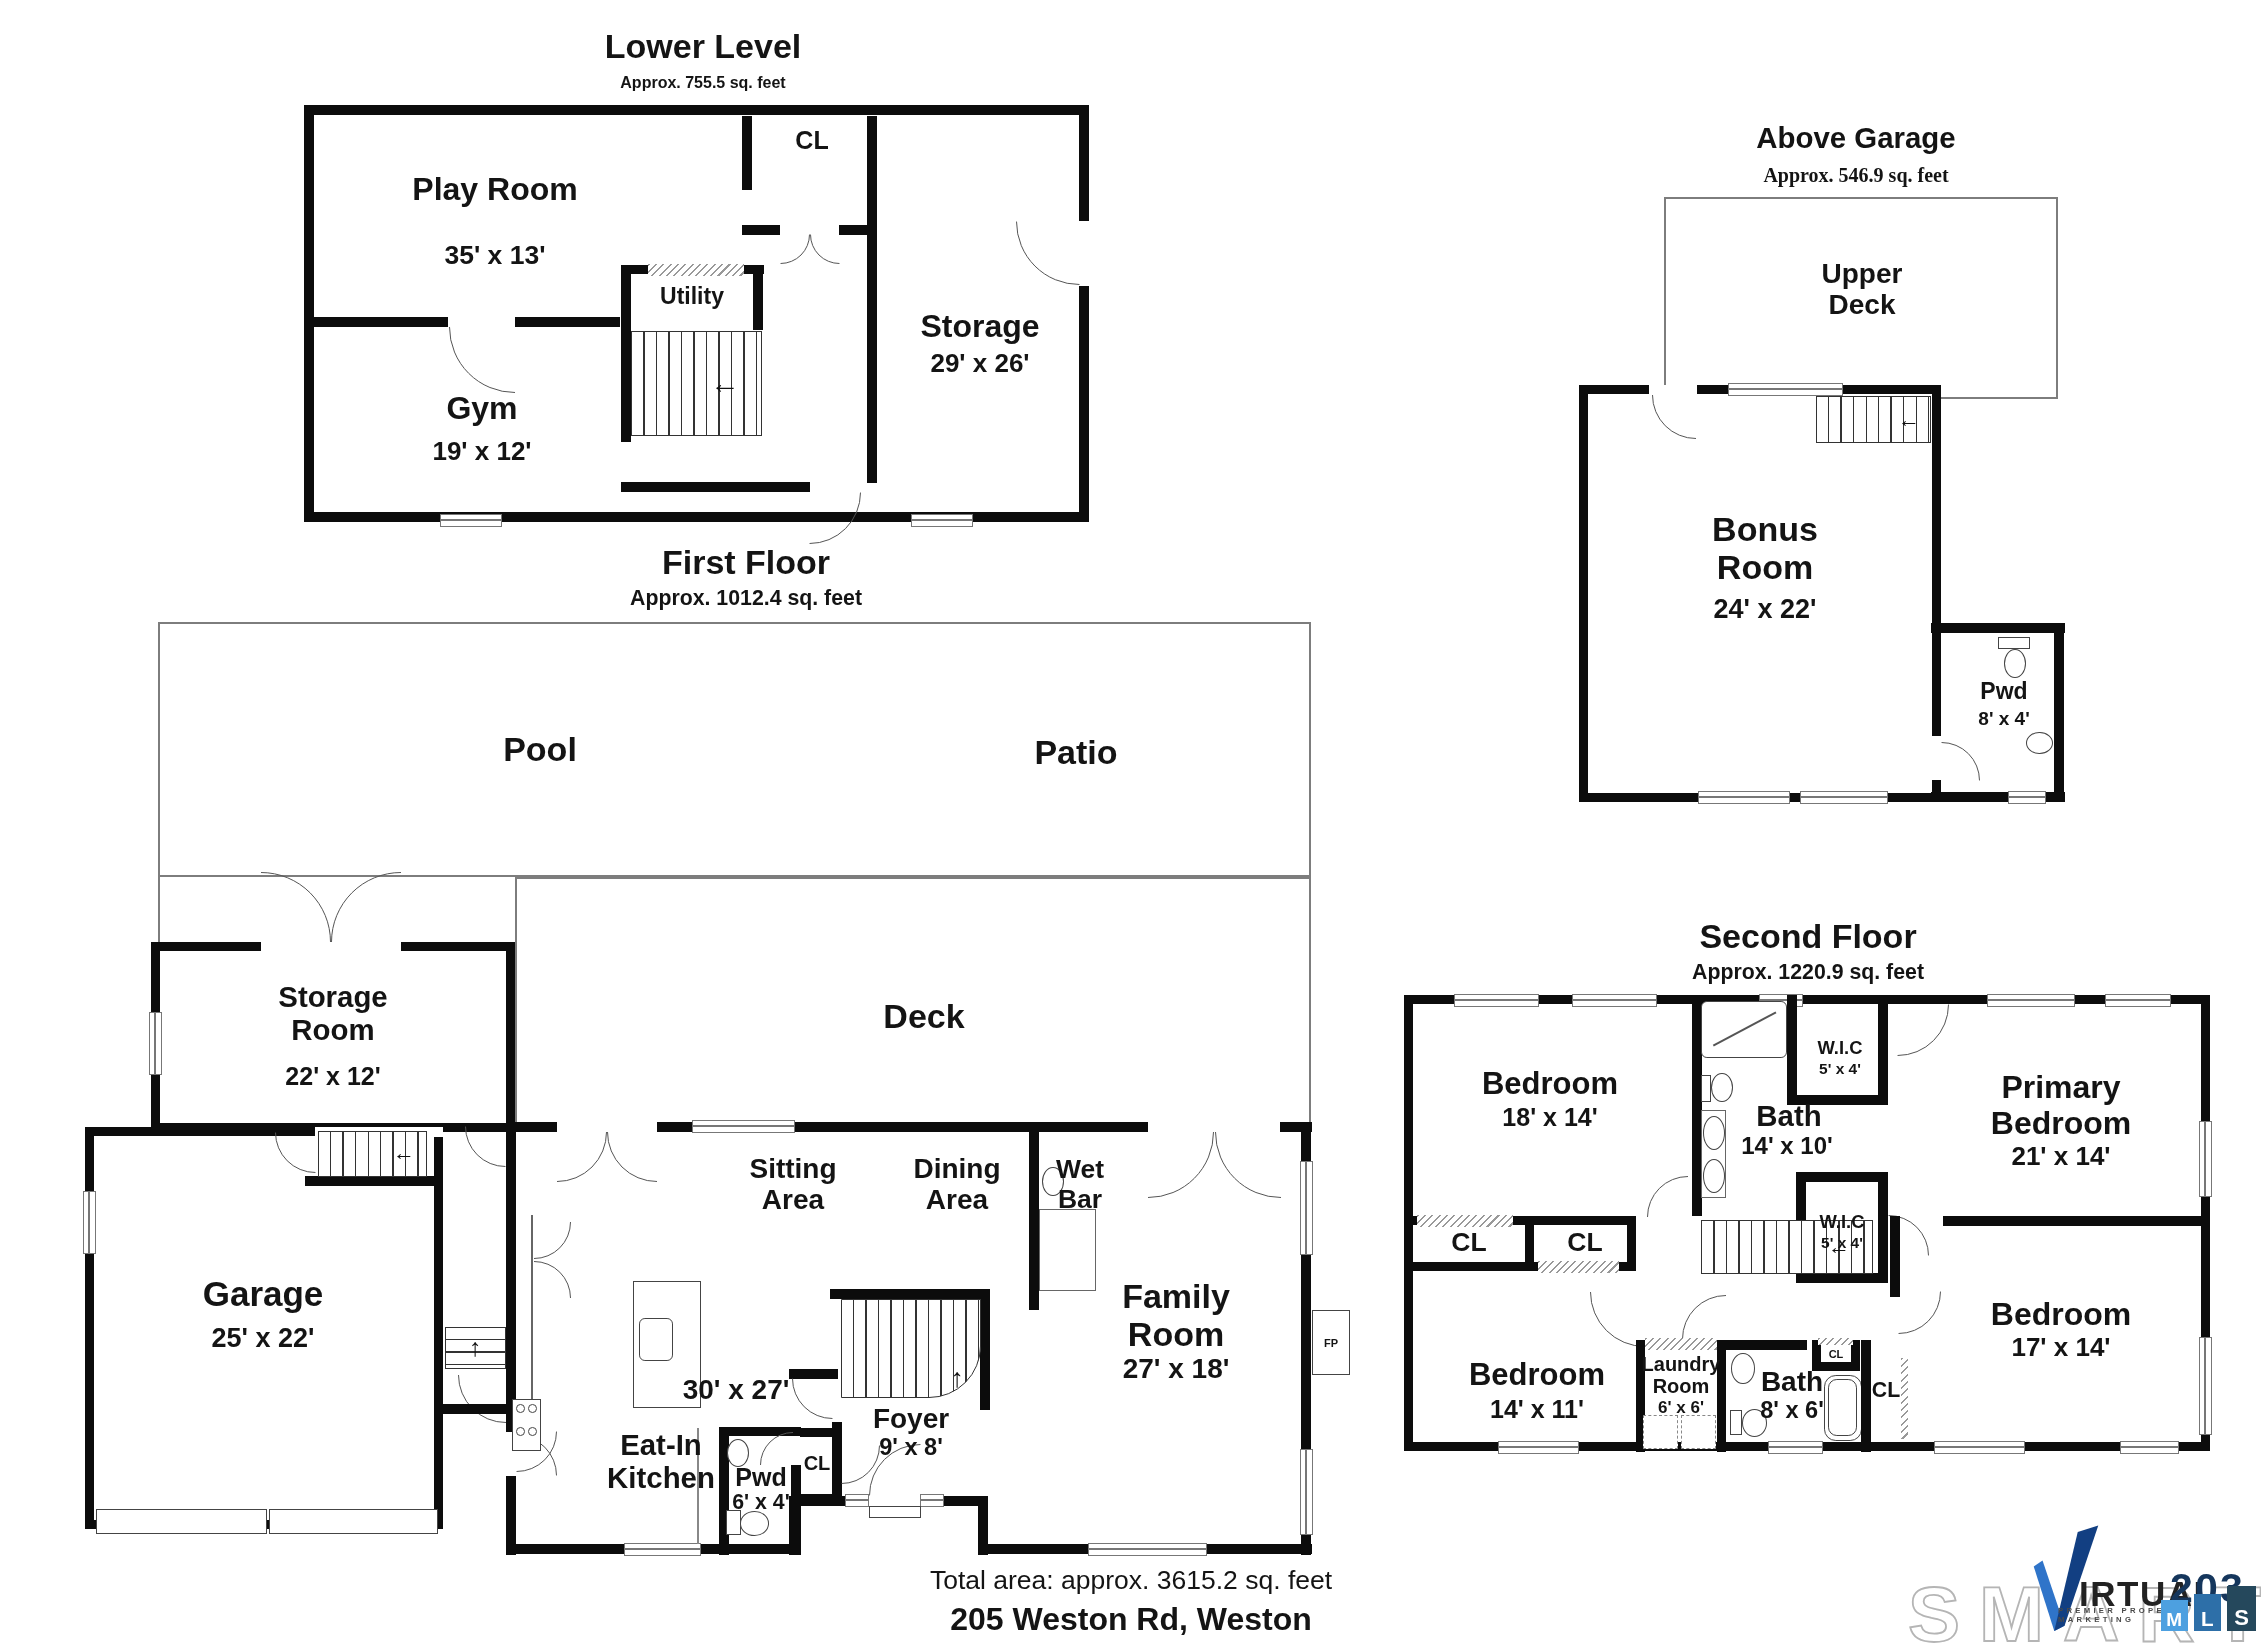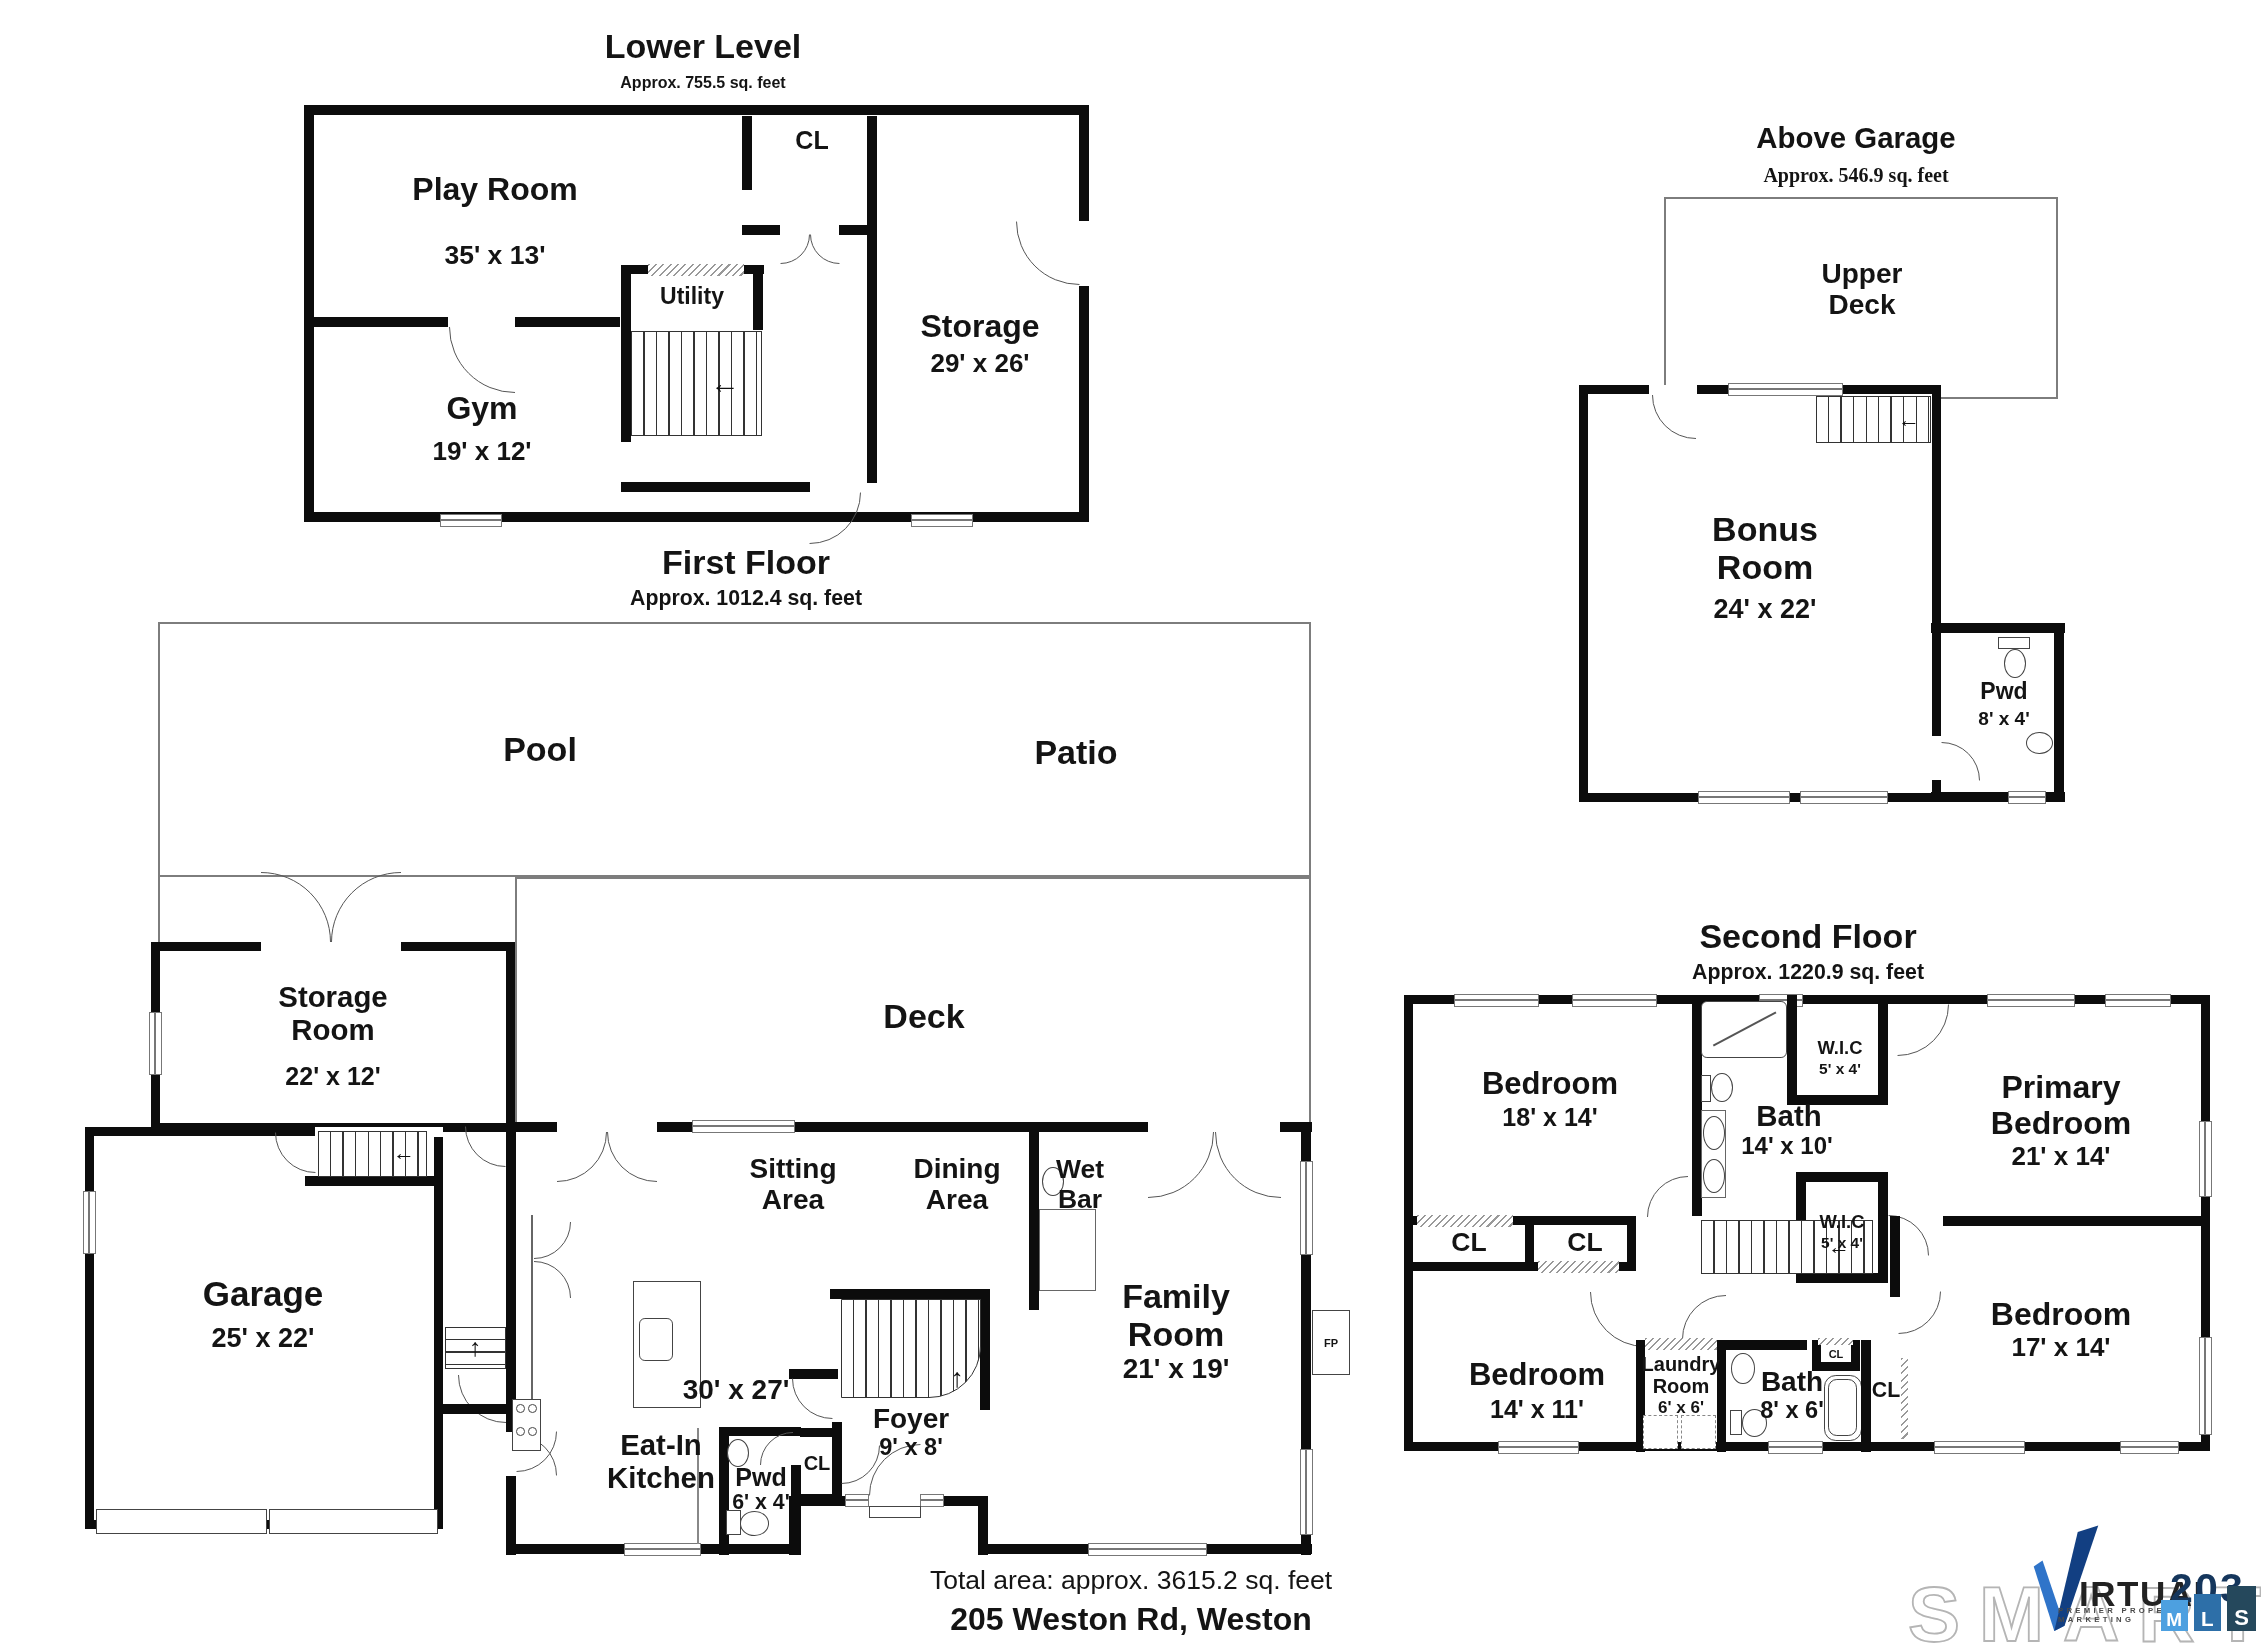--- a/index.html
+++ b/index.html
@@ -180,21 +180,21 @@
   <div class="qarc q-tl" style="left:760px;top:1432px;width:66px;height:66px;"></div>
   <div class="fix oval" style="left:727px;top:1439px;width:22px;height:28px;"></div>
   <div class="fix" style="left:726px;top:1510px;width:14.7px;height:25px;"></div>
   <div class="fix oval" style="left:740px;top:1511px;width:29.4px;height:25px;"></div>
 
   <div class="lbl" style="left:793px;top:1184px;font-size:28px;width:110px;">Sitting Area</div>
   <div class="lbl" style="left:957px;top:1184px;font-size:28px;width:103px;">Dining Area</div>
   <div class="lbl" style="left:1080px;top:1185px;font-size:26.5px;width:74px;">Wet Bar</div>
   <div class="lbl" style="left:736px;top:1390px;font-size:28px;">30' x 27'</div>
   <div class="lbl" style="left:1176px;top:1315px;font-size:34px;width:162px;">Family Room</div>
-  <div class="lbl" style="left:1176px;top:1369px;font-size:28px;">21' x 19'</div>
+  <div class="lbl" style="left:1176px;top:1369px;font-size:28px;">27' x 18'</div>
   <div class="lbl" style="left:661px;top:1462px;font-size:29.4px;width:169px;">Eat-In Kitchen</div>
   <div class="lbl" style="left:911px;top:1419px;font-size:28px;">Foyer</div>
   <div class="lbl" style="left:911px;top:1447px;font-size:23.6px;">9' x 8'</div>
   <div class="lbl" style="left:761px;top:1477px;font-size:25px;">Pwd</div>
   <div class="lbl" style="left:761px;top:1503px;font-size:21.3px;">6' x 4'</div>
   <div class="lbl" style="left:817px;top:1463px;font-size:20px;">CL</div>
 
   <div class="lbl" style="left:1131px;top:1581px;font-size:26.5px;font-weight:normal;">Total area: approx. 3615.2 sq. feet</div>
   <div class="lbl" style="left:1131px;top:1620px;font-size:32px;">205 Weston Rd, Weston</div>
 

